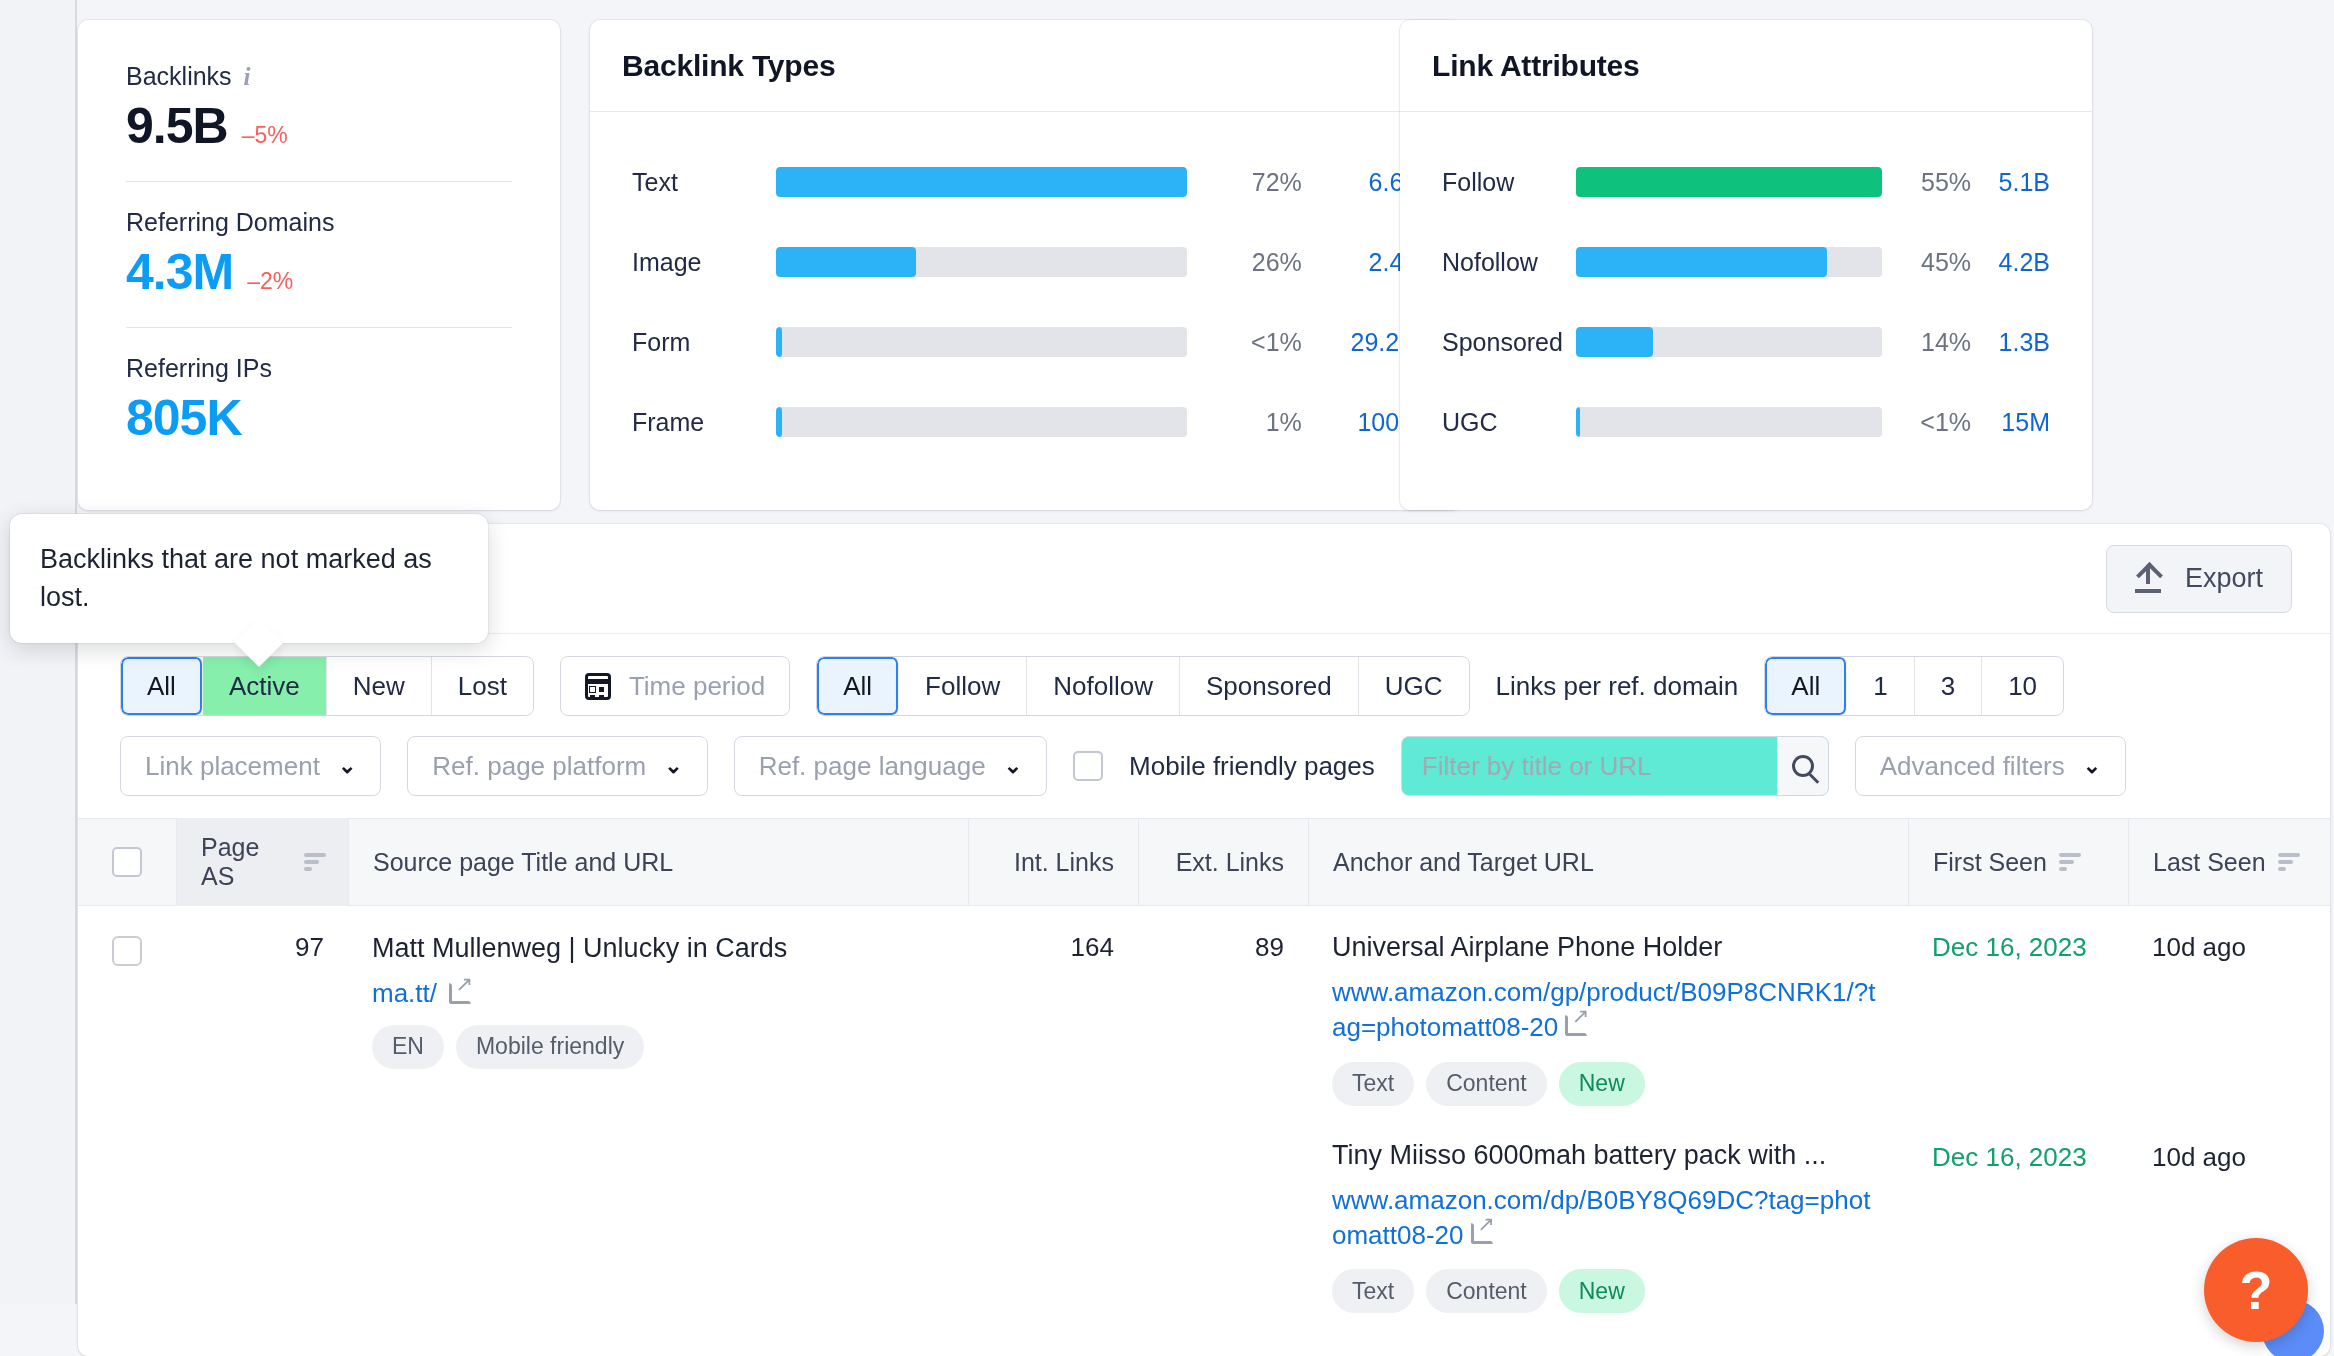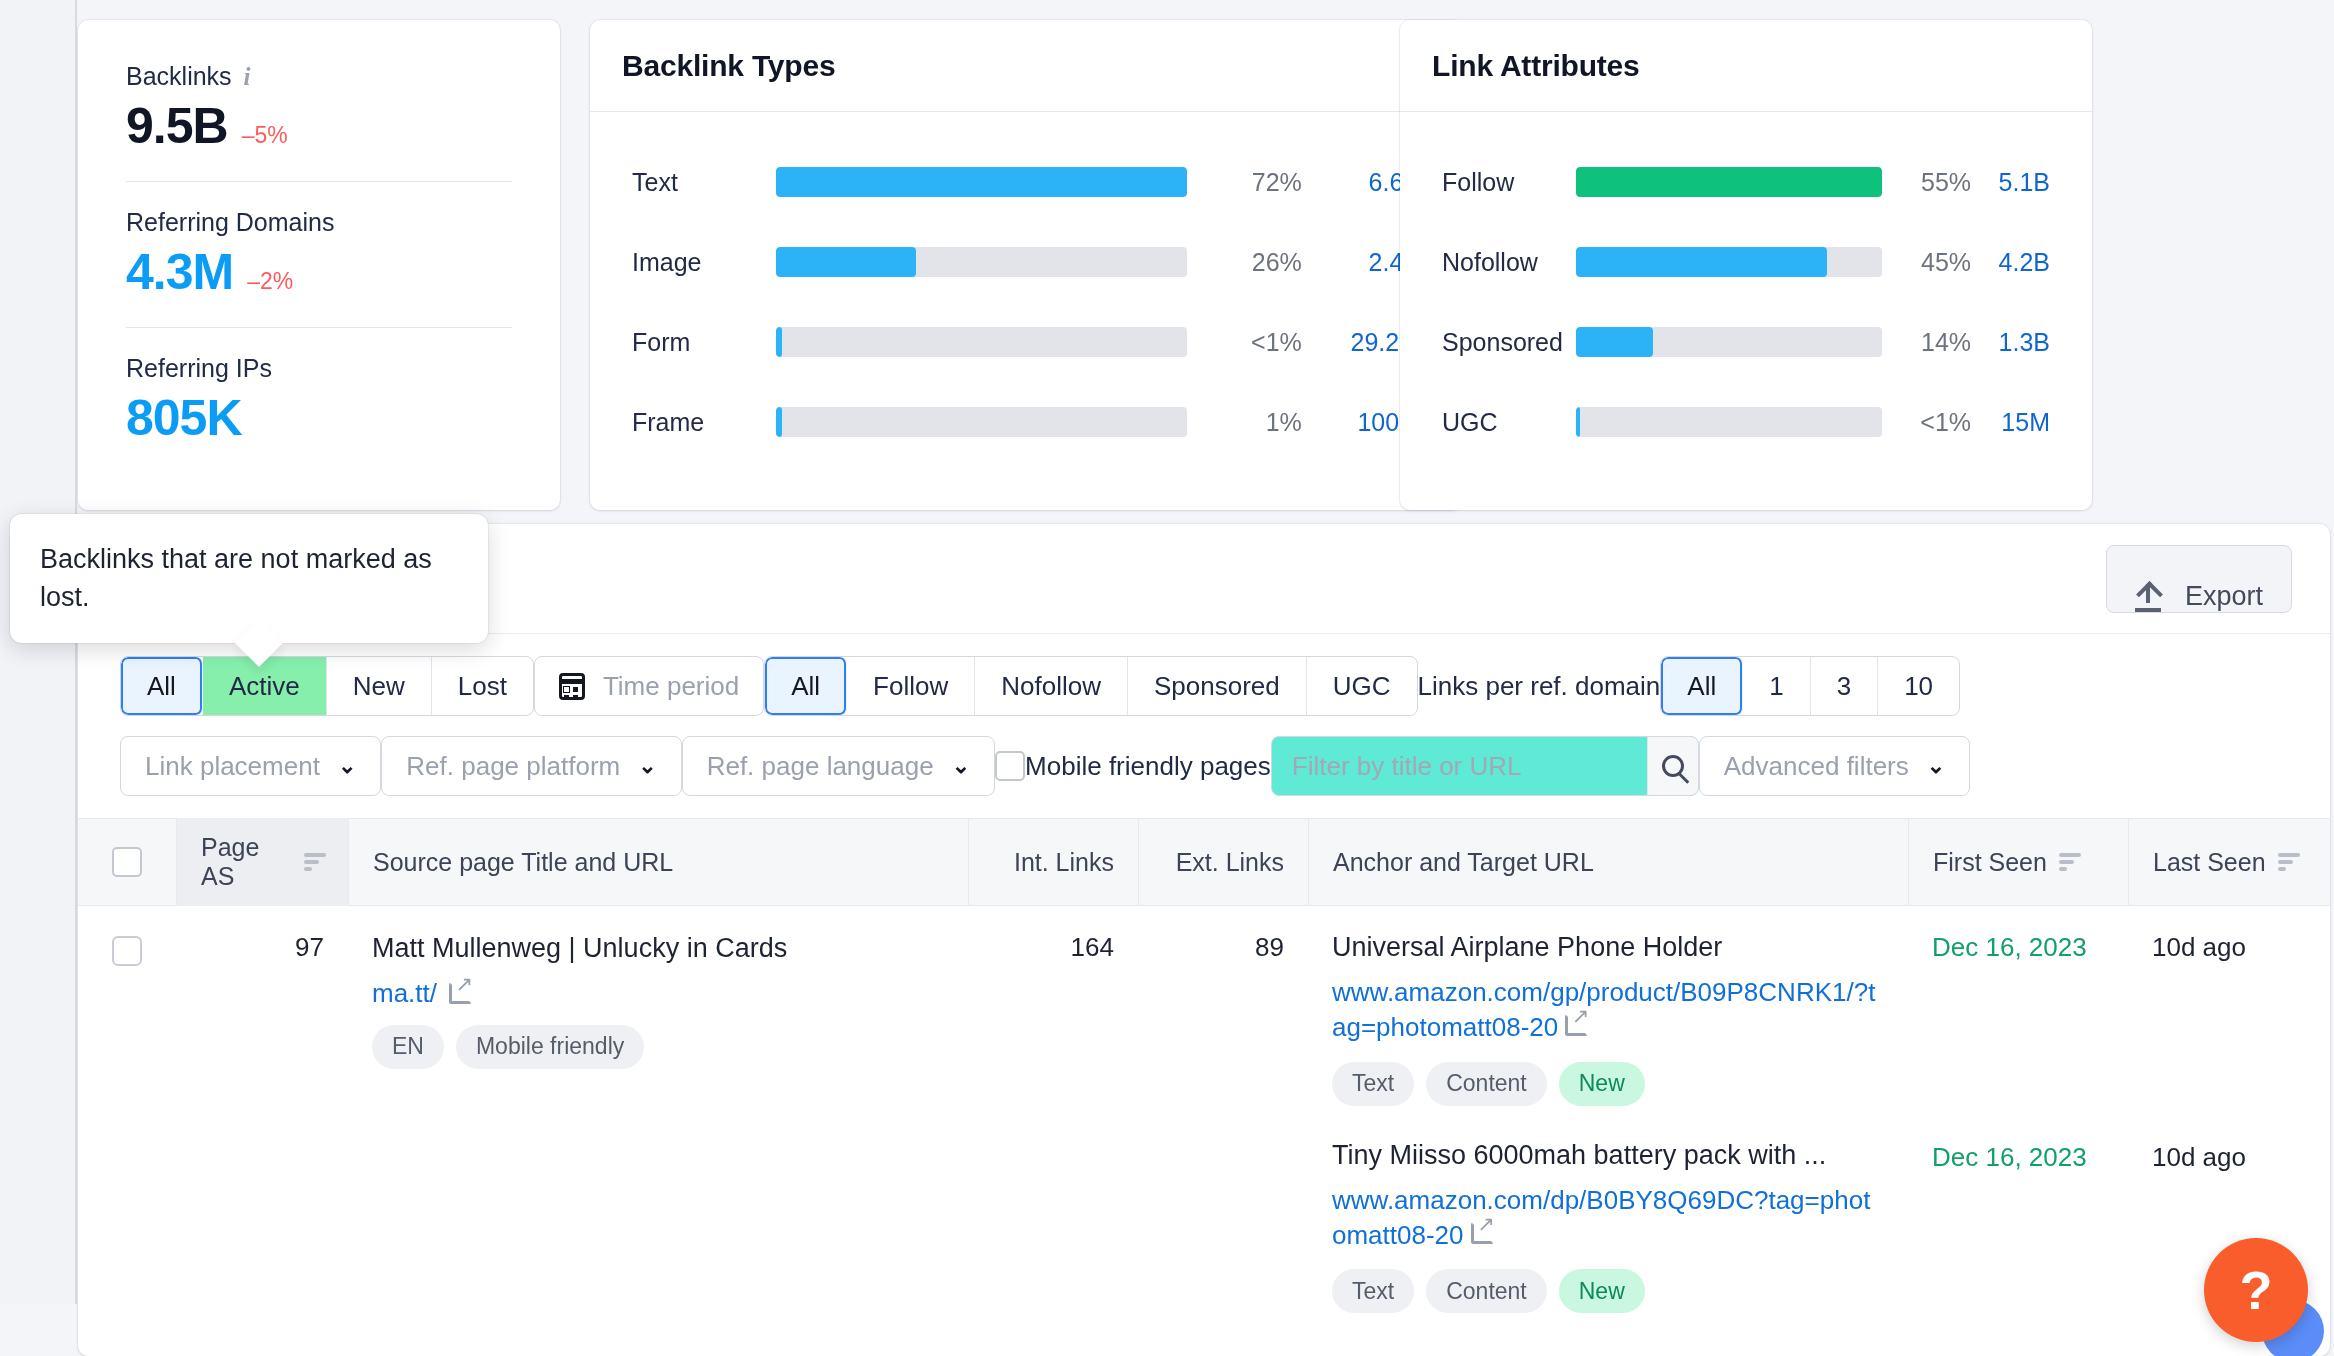--- a/index.html
+++ b/index.html
@@ -75,37 +75,37 @@
     background:#fff; border-radius:10px;
     box-shadow: 0 1px 3px rgba(20,24,40,.10), 0 0 0 1px rgba(20,24,40,.045);
   }
   .panel-head { height:110px; position:relative; border-bottom:1px solid #eaecf2; }
   .panel-title {
     position:absolute; left:140px; top:50%; transform:translateY(-50%);
     font-size:32px; color:#9aa0ad; white-space:nowrap;
   }
   .export-btn {
     position:absolute; right:38px; top:50%; transform:translateY(-50%);
-    height:68px; padding:0 28px; display:flex; align-items:flex-end; gap:24px;
+    height:68px; padding:0 28px; display:flex; align-items:center; gap:24px;
     background:#f3f4f7; border:1px solid #d8dae1; border-radius:8px;
     font-size:27px; color:#434a5c; cursor:pointer;
   }
   .up-ico { width:26px; height:28px; position:relative; display:inline-block; }
   .up-ico::before{
     content:""; position:absolute; left:11px; top:0; width:4px; height:19px; background:#5a6172;
   }
   .up-ico::after{
     content:""; position:absolute; left:5px; top:1px; width:15px; height:15px;
     border-left:4px solid #5a6172; border-top:4px solid #5a6172; transform:rotate(45deg);
   }
   .up-base{ position:absolute; left:0; bottom:0; width:26px; height:4px; background:#5a6172; }
 
   
   .filters { padding:22px 42px 0 42px; }
-  .frow { display:flex; align-items:center; }
+  .frow { display:flex; align-items:center; gap:26px; }
   .frow2 { margin-top:20px; }
 
   .seg { display:flex; border:1px solid #d5d8e0; border-radius:8px; overflow:hidden; height:60px; background:#fff; }
   .seg > div {
     display:flex; align-items:center; justify-content:center;
     padding:0 26px; font-size:26px; color:#222b45; cursor:pointer;
     border-right:1px solid #e2e4ea;
   }
   .seg > div:last-child { border-right:none; }
   .seg .sel {

